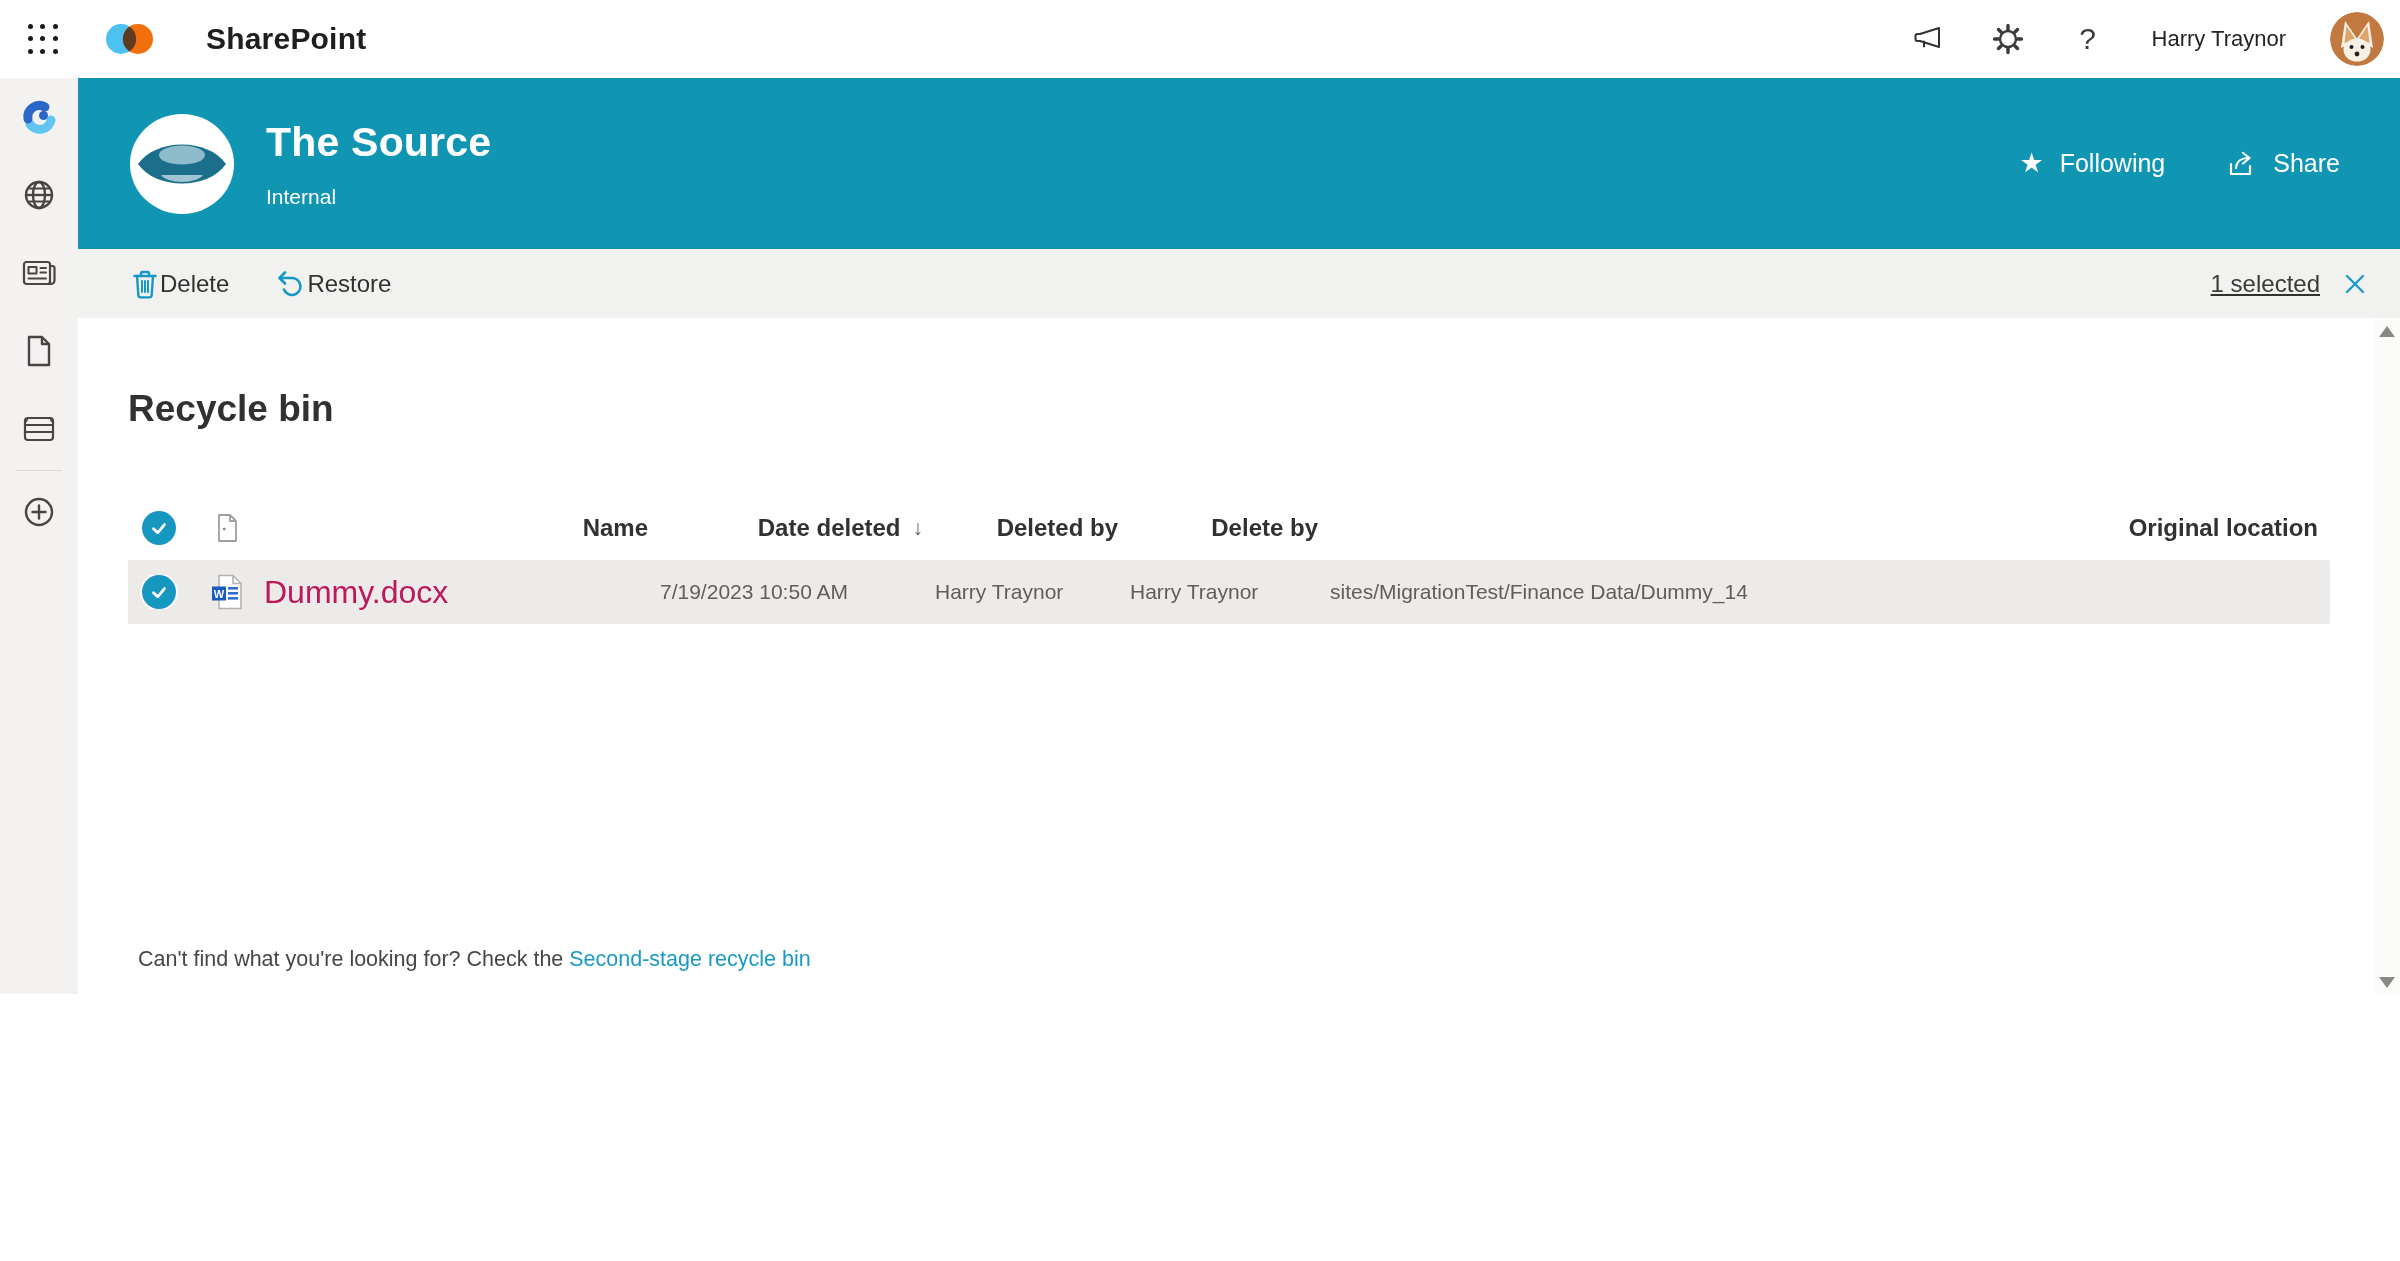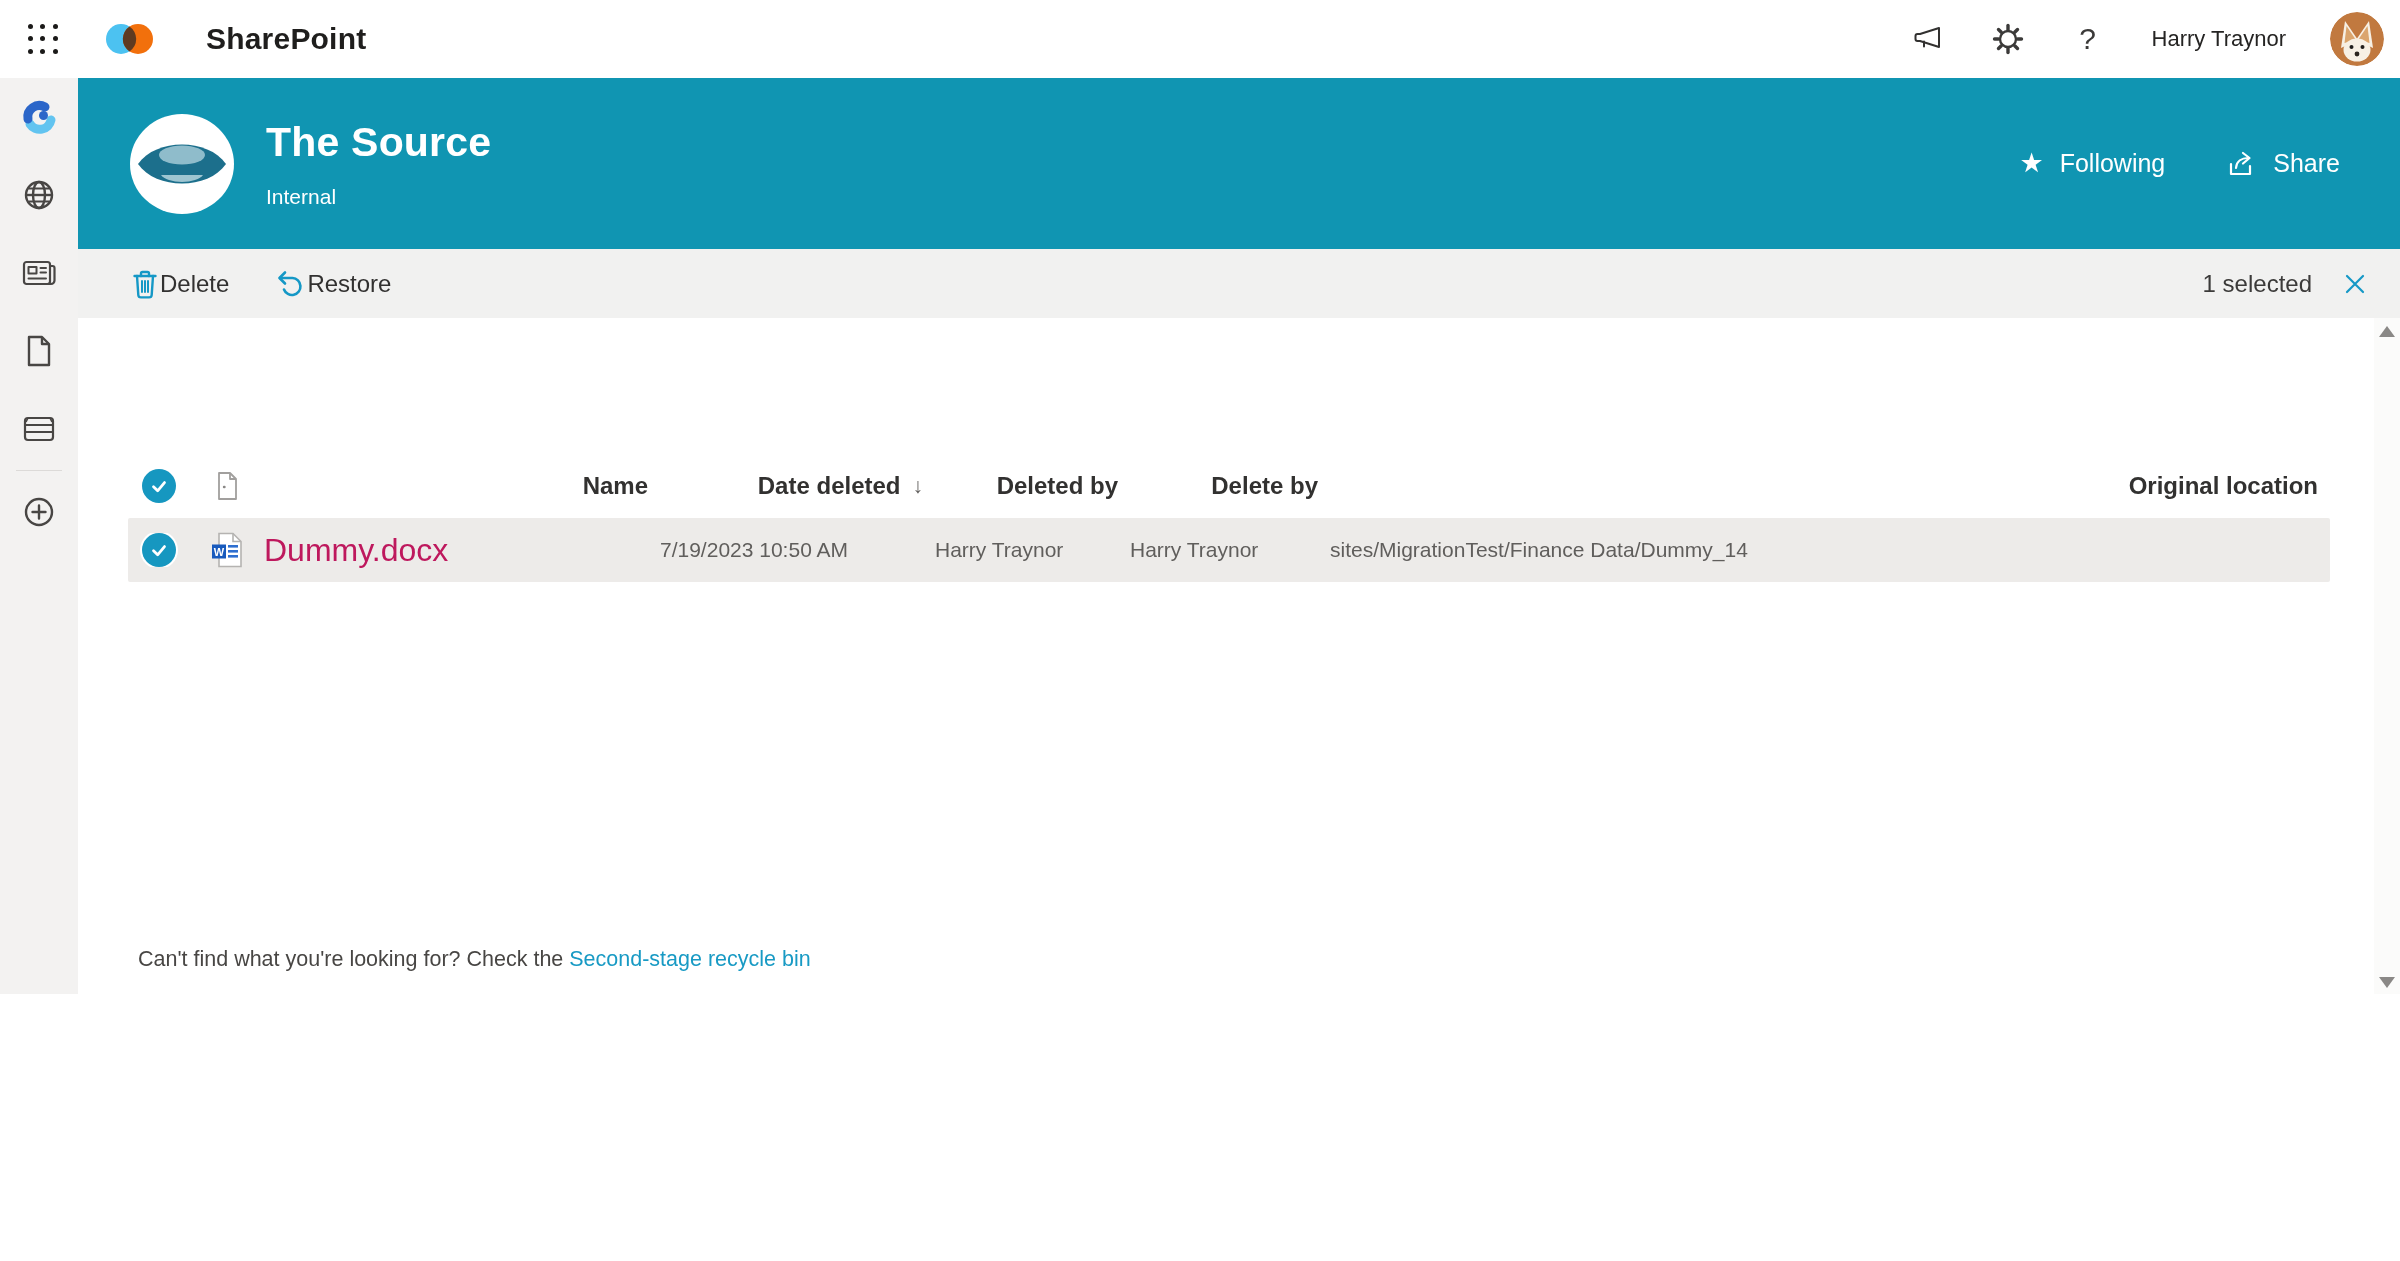--- a/index.html
+++ b/index.html
@@ -42,21 +42,21 @@
   .site-titles{margin-left:30px;}
   .site-title{font-size:41px;font-weight:700;letter-spacing:.2px;}
   .site-subtitle{font-size:21px;margin-top:19px;font-weight:400;}
   .site-actions{margin-left:auto;display:flex;align-items:center;gap:60px;}
   .site-action{display:flex;align-items:center;gap:16px;font-size:25px;cursor:pointer;}
   .star-glyph{font-size:27px;line-height:1;}
 
   
   .cmdbar{height:69px;background:#f1f1f0;display:flex;align-items:center;padding:0 30px 0 52px;}
   .cmd-btn{display:flex;align-items:center;font-size:24px;color:var(--text-dark);cursor:pointer;margin-right:46px;}
-  .cmd-right{margin-left:auto;display:flex;align-items:center;gap:28px;}
+  .cmd-right{margin-left:auto;display:flex;align-items:center;gap:20px;text-decoration:underline;}
   .sel-status{font-size:24px;color:#3b3a39;}
   .close-btn{width:30px;height:30px;display:flex;align-items:center;justify-content:center;cursor:pointer;}
 
   
   .content{position:relative;flex:1;background:#fff;padding:70px 70px 0 50px;}
   .page-title{font-size:37px;font-weight:700;color:var(--text-dark);}
   .grid{margin-top:72px;}
   .grid-row{display:grid;grid-template-columns:74px 62px 396px 275px 195px 200px 1fr;align-items:center;}
   .grid-head{height:52px;font-size:24px;font-weight:700;color:var(--text-dark);}
   .grid-data{height:64px;margin-top:6px;border-radius:2px;cursor:pointer;}
@@ -254,20 +254,21 @@
         <span class="sel-status">1 selected</span>
         <div class="close-btn">
           <svg width="24" height="24" viewBox="0 0 24 24" stroke="#1598c6" stroke-width="2.2" stroke-linecap="round">
             <path d="M4 4 L20 20 M20 4 L4 20"></path>
           </svg>
         </div>
       </div>
     </section>
 
     <main class="content">
+      <h1 class="page-title">Recycle bin</h1>
 
       <div class="grid">
 
         <div class="grid-row grid-head">
           <div class="cell check-cell">
             <div class="check-circle">
               <svg width="22" height="22" viewBox="0 0 32 32" fill="none" stroke="#ffffff" stroke-width="4" stroke-linecap="round" stroke-linejoin="round">
                 <path d="M8 17 L14 23 L24 11"></path>
               </svg>
             </div>

